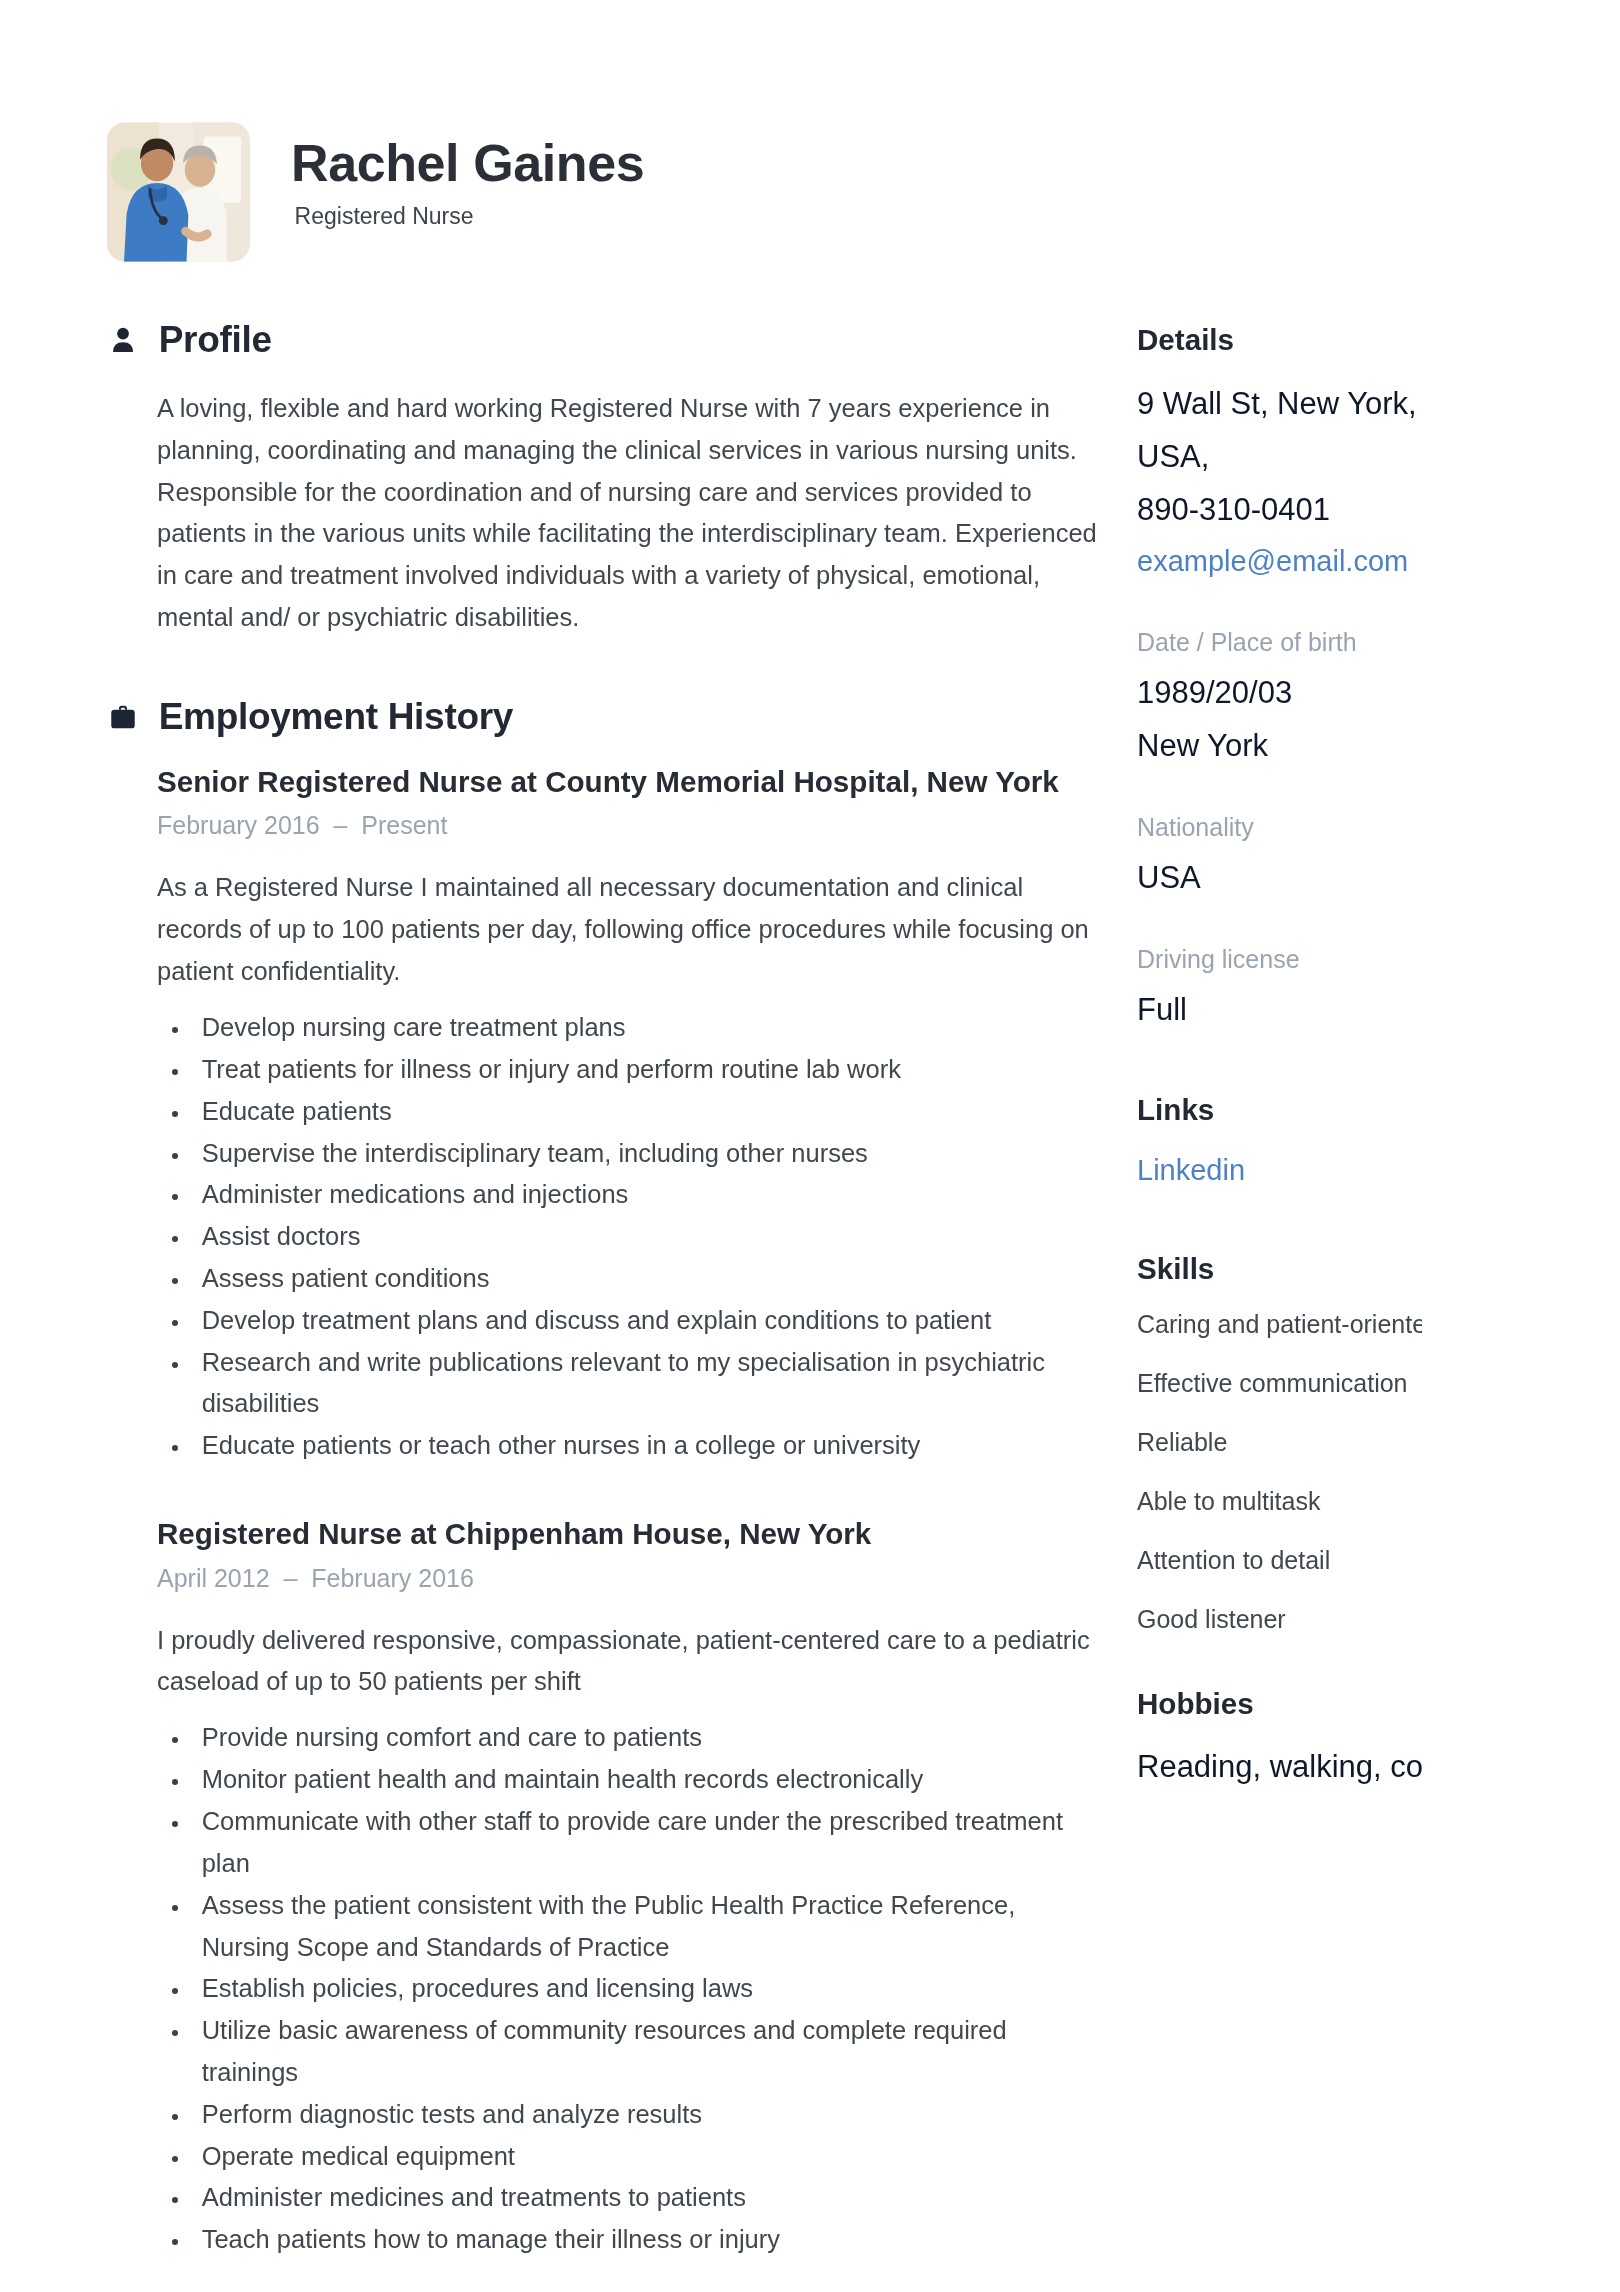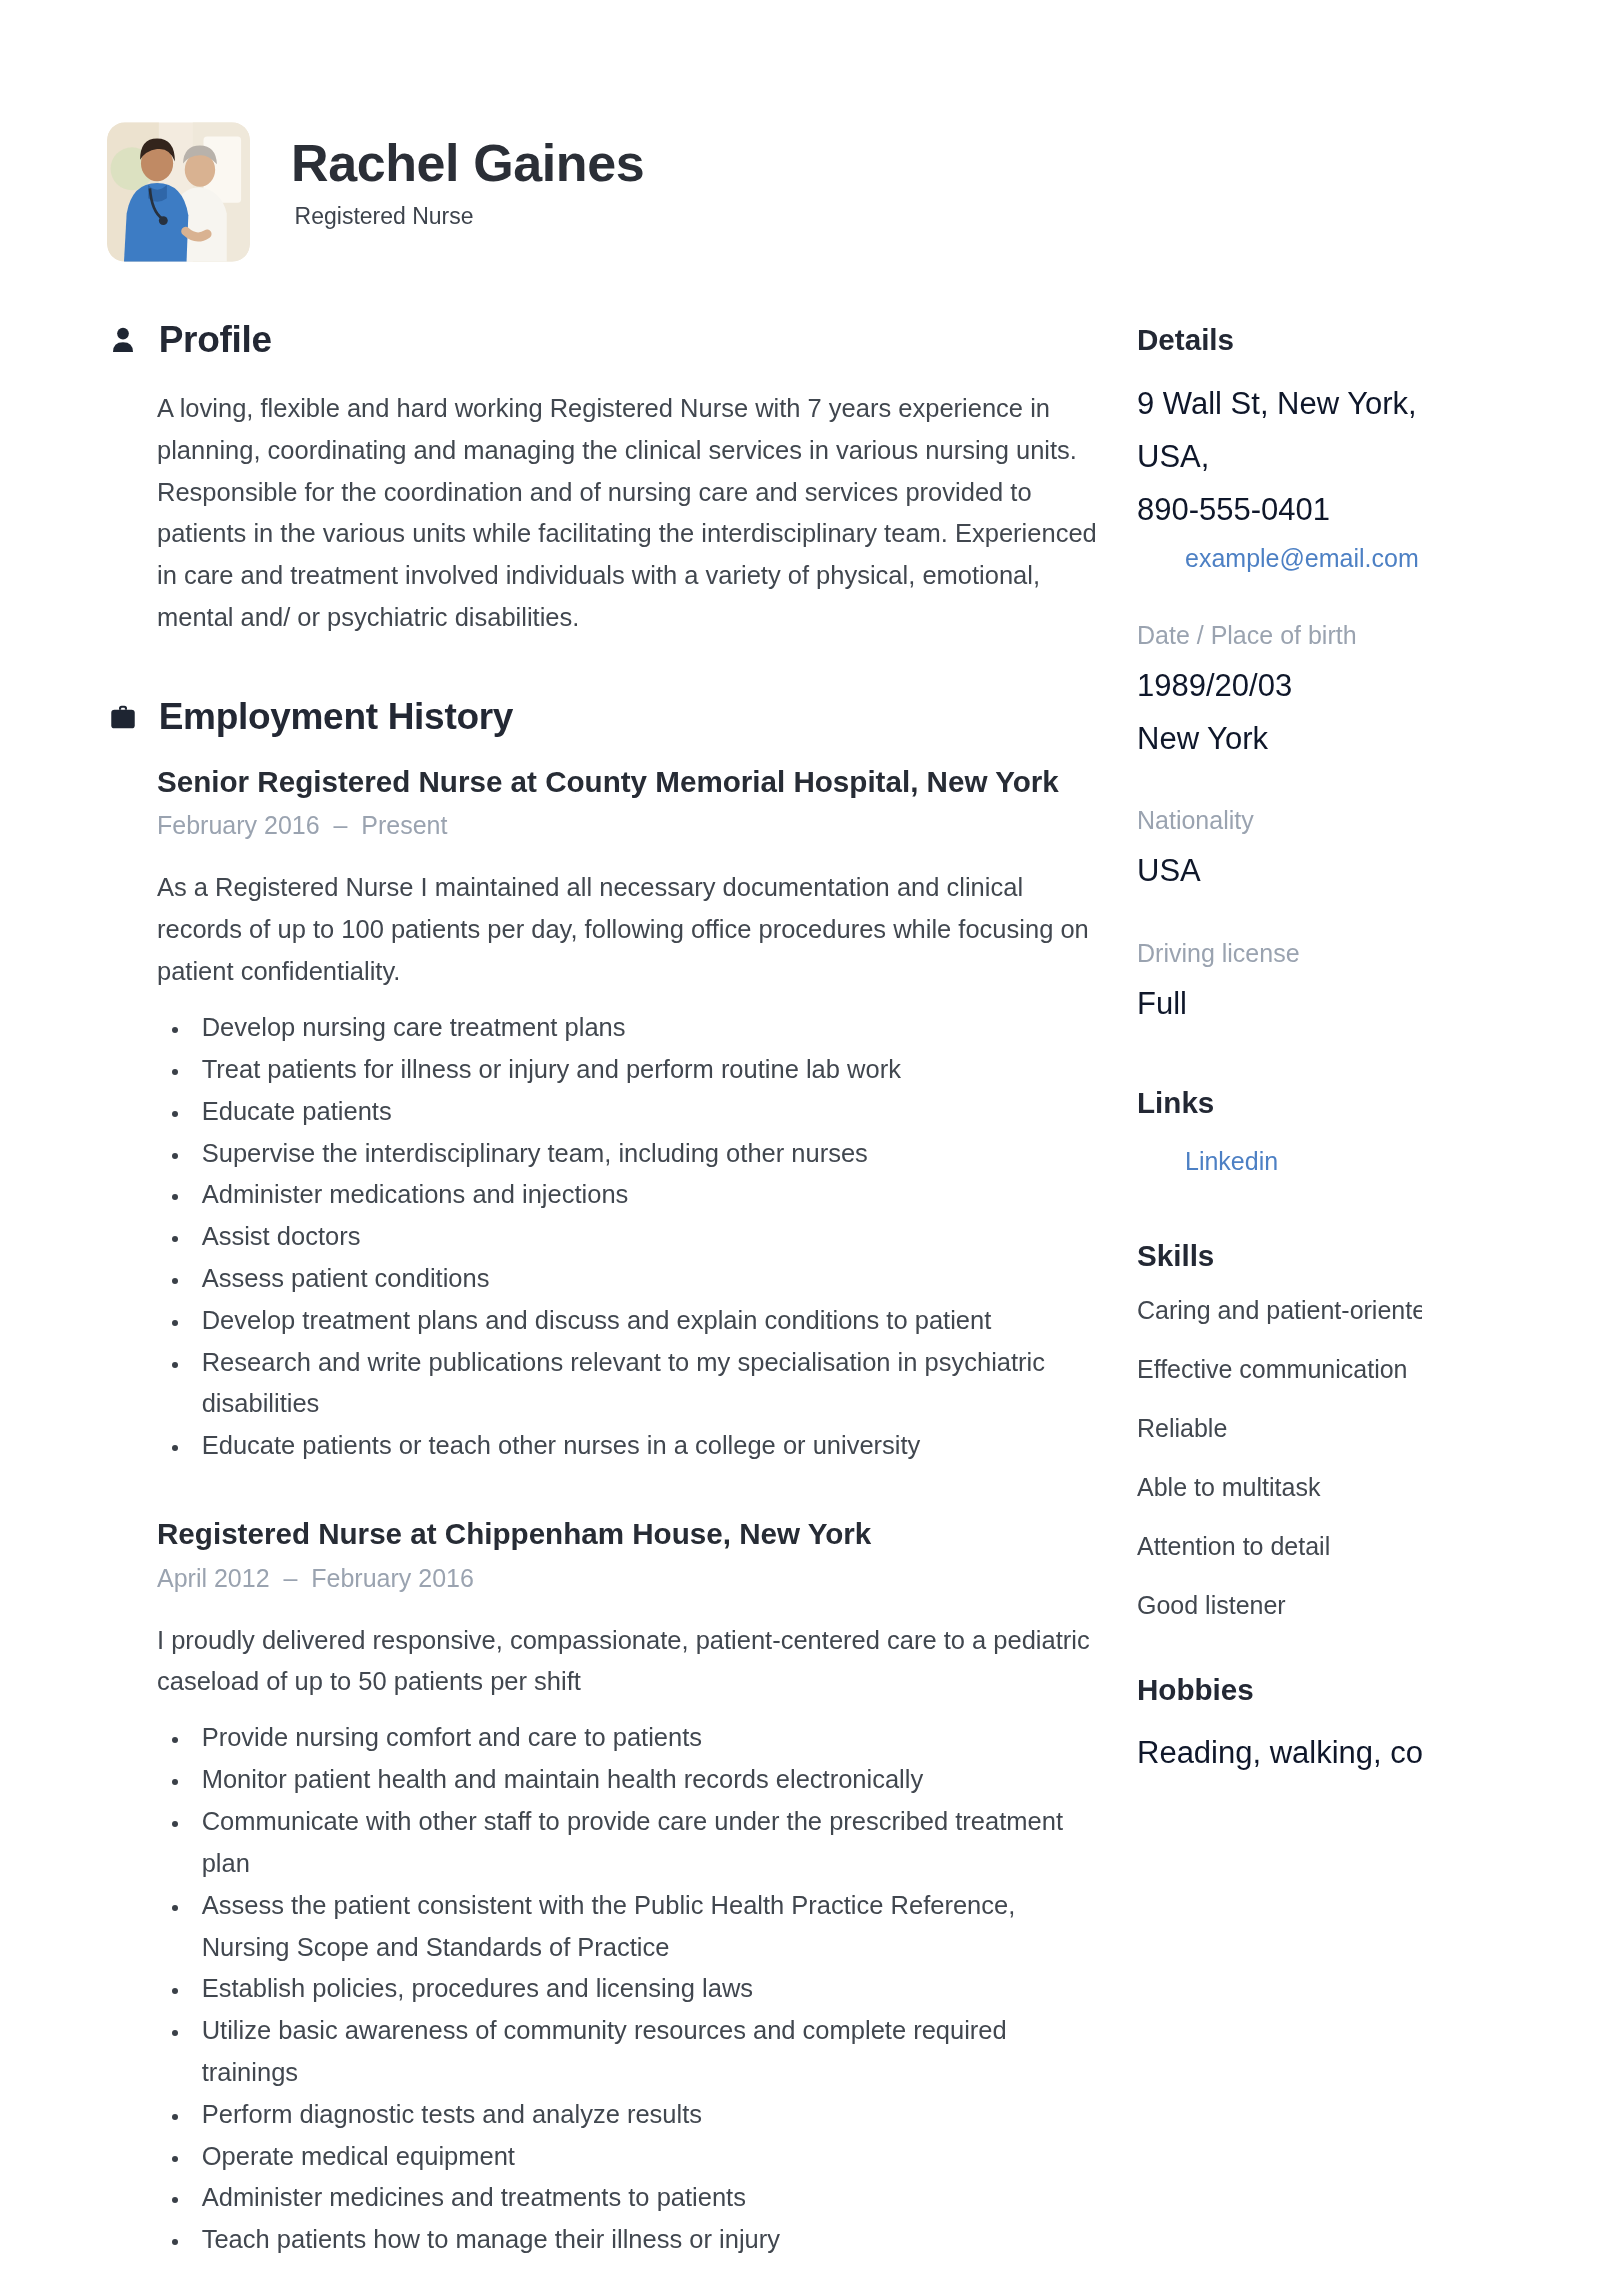--- a/index.html
+++ b/index.html
@@ -48,22 +48,22 @@
     font-size:25.5px; line-height:1.64; color:#41474f;
     padding-left:10.7px;
   }
   ul.bullets li::marker { color:#3a4048; font-size:21.5px; }
 
   
   .side-h { font-size:29.6px; font-weight:700; color:#232834; margin-bottom:19.7px; }
   .side-h.gap-top { margin-top:56px; }
   .side-text { font-size:31px; line-height:1.72; color:#0f172a; }
   .side-link {
-    display:inline-block; font-size:25px; line-height:1.72;
-    color:#4d80c4; text-decoration:none; cursor:pointer;margin-left:48px;
+    display:inline-block; font-size:29px; line-height:1.72;
+    color:#4d80c4; text-decoration:none; cursor:pointer;
   }
   .side-label { font-size:25px; color:#9aa3b0; margin:41px 0 9px; }
   ul.skills { list-style:none; padding:0; margin:0; }
   ul.skills li { font-size:25px; line-height:1.5; color:#41474f; margin-bottom:21.5px; }
 </style>
 </head>
 <body>
 
 <div class="page">
   <div class="columns">
@@ -171,21 +171,21 @@
           </article>
 
         </div>
       </section>
     </div>
 
     <aside class="sidebar">
 
       <h3 class="side-h">Details</h3>
       <p class="side-text">9 Wall St, New York, 10005, USA,</p>
-      <p class="side-text">890-555-0401</p>
+      <p class="side-text">890-310-0401</p>
       <a class="side-link" href="#">example@email.com</a>
 
       <div class="side-label">Date / Place of birth</div>
       <p class="side-text">1989/20/03</p>
       <p class="side-text">New York</p>
 
       <div class="side-label">Nationality</div>
       <p class="side-text">USA</p>
 
       <div class="side-label">Driving license</div>

